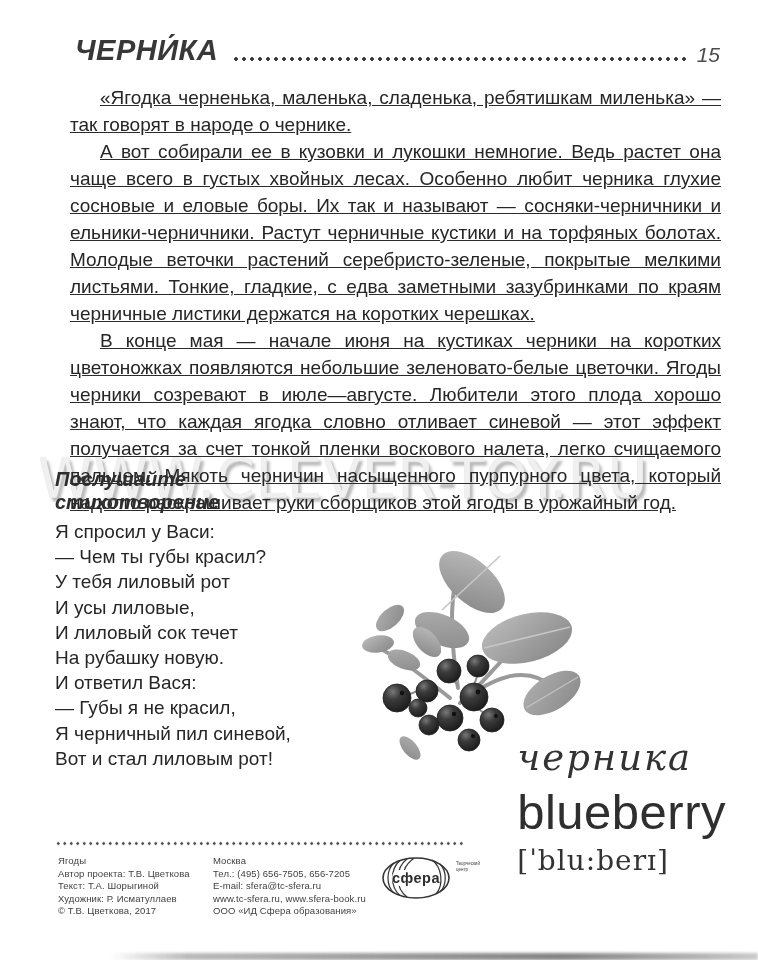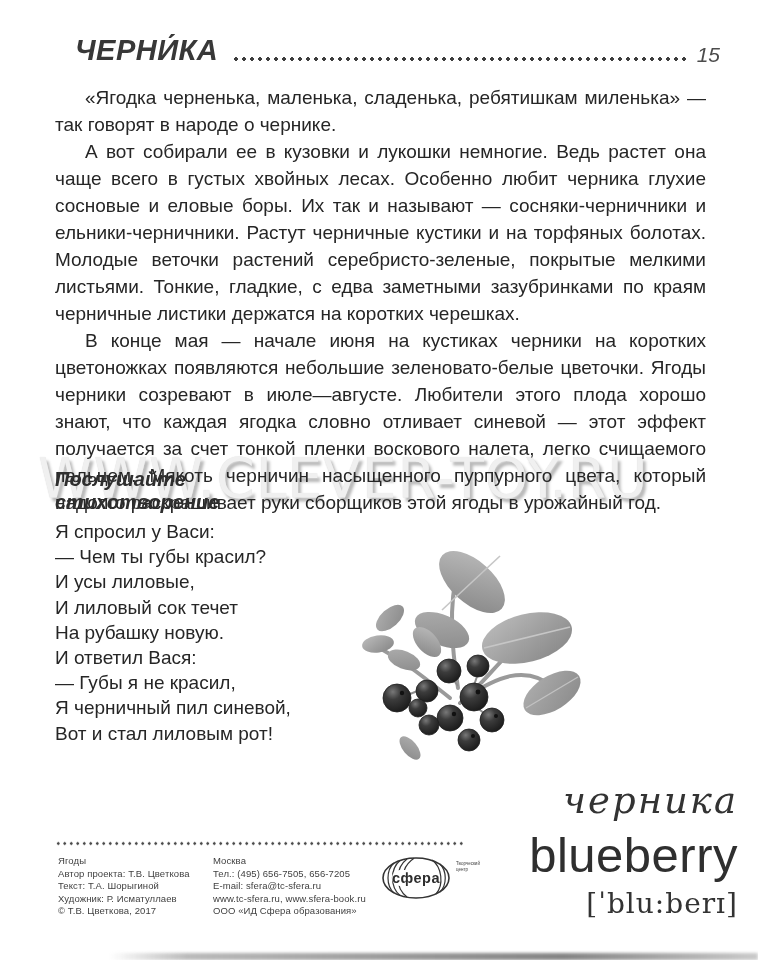--- a/index.html
+++ b/index.html
@@ -53,23 +53,24 @@
     font-size: 55px;
     letter-spacing: 1px;
     color: #f0f0f0;
     text-shadow: 0 0 1px #dcdcdc, 3px 4px 3px #b8b8b8;
     white-space: nowrap;
     user-select: none;
   }
   
   .body-text {
     position: absolute;
-    left: 55px; top: 84px;
+    left: 70px; top: 84px;
     width: 651px;
     z-index: 2;
+    text-decoration: underline;
   }
   .body-text p {
     font-size: 19px;
     line-height: 27px;
     text-align: justify;
     text-indent: 30px;
     color: #262626;
   }
   
   .section-heading {
@@ -151,24 +152,22 @@
     position: absolute;
     left: 76px; top: 6px;
     font-size: 4.5px;
     line-height: 5.5px;
     color: #444;
     width: 34px;
   }
   
   .vocab {
     position: absolute;
-    right: 20px; top: 736px;
-    text-align: right;
-    z-index: 2;
-    margin-top: 43px;
+    right: 32px; top: 736px;
+    z-index: 2;
   }
   .vocab-ru {
     font-family: "DejaVu Serif", serif;
     font-style: italic;
     font-size: 37px;
     letter-spacing: 2px;
     color: #333;
   }
   .vocab-en {
     font-size: 49px;
@@ -220,20 +219,21 @@
   <div class="body-text">
     <p>«Ягодка черненька, маленька, сладенька, ребятишкам миленька» — так говорят в народе о чернике.</p>
     <p>А вот собирали ее в кузовки и лукошки немногие. Ведь растет она чаще всего в густых хвойных лесах. Особенно любит черника глухие сосновые и еловые боры. Их так и называют — сосняки-черничники и ельники-черничники. Растут черничные кустики и на торфяных болотах. Молодые веточки растений серебристо-зеленые, покрытые мелкими листьями. Тонкие, гладкие, с едва заметными зазубринками по краям черничные листики держатся на коротких черешках.</p>
     <p>В конце мая — начале июня на кустиках черники на коротких цветоножках появляются небольшие зеленовато-белые цветочки. Ягоды черники созревают в июле—августе. Любители этого плода хорошо знают, что каждая ягодка словно отливает синевой — этот эффект получается за счет тонкой пленки воскового налета, легко счищаемого пальцем. Мякоть черничин насыщенного пурпурного цвета, который надолго раскрашивает руки сборщиков этой ягоды в урожайный год.</p>
   </div>
 
   <div class="poem">
     <div class="section-heading">Послушайте стихотворение</div>
     <div class="line">Я спросил у Васи:</div>
     <div class="line">— Чем ты губы красил?</div>
+    <div class="line">У тебя лиловый рот</div>
     <div class="line">И усы лиловые,</div>
     <div class="line">И лиловый сок течет</div>
     <div class="line">На рубашку новую.</div>
     <div class="line">И ответил Вася:</div>
     <div class="line">— Губы я не красил,</div>
     <div class="line">Я черничный пил синевой,</div>
     <div class="line">Вот и стал лиловым рот!</div>
   </div>
 
 

